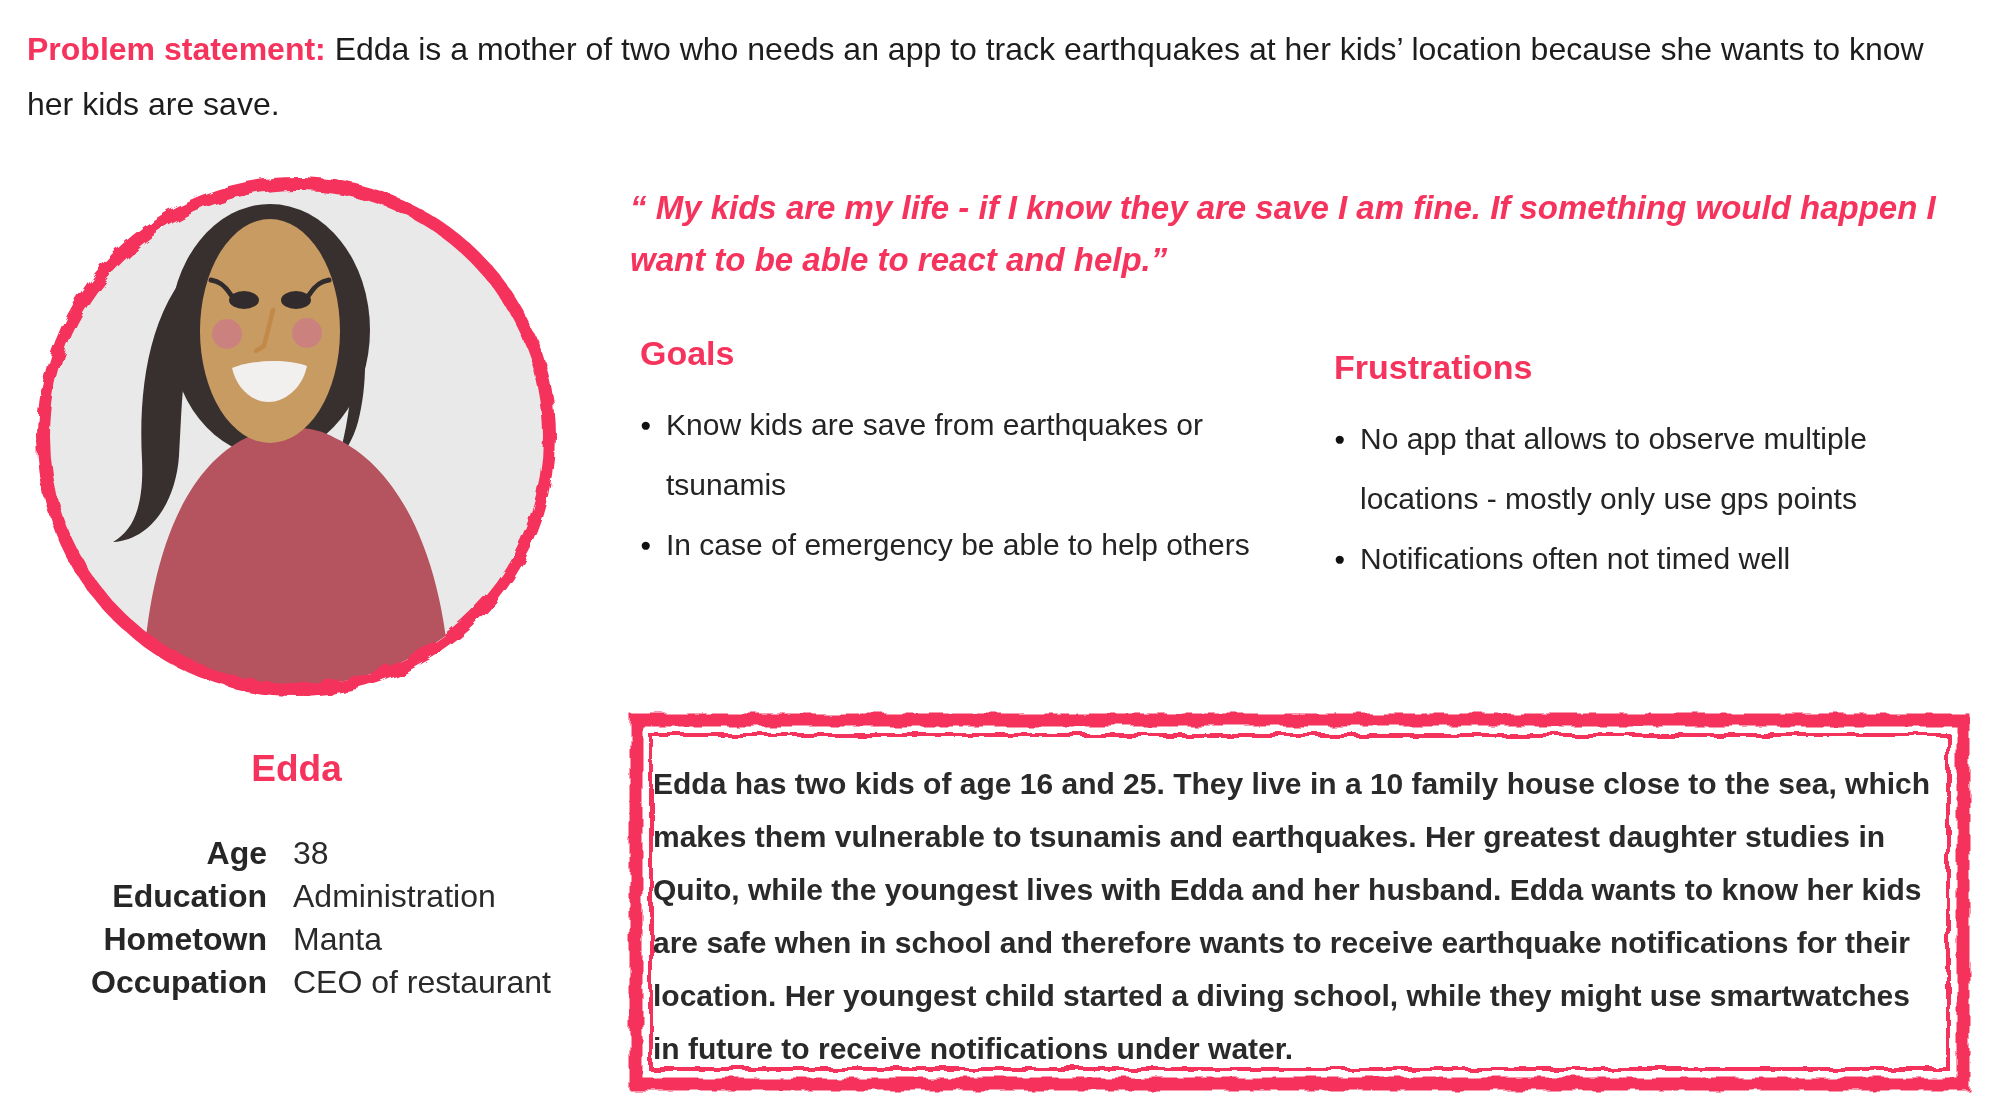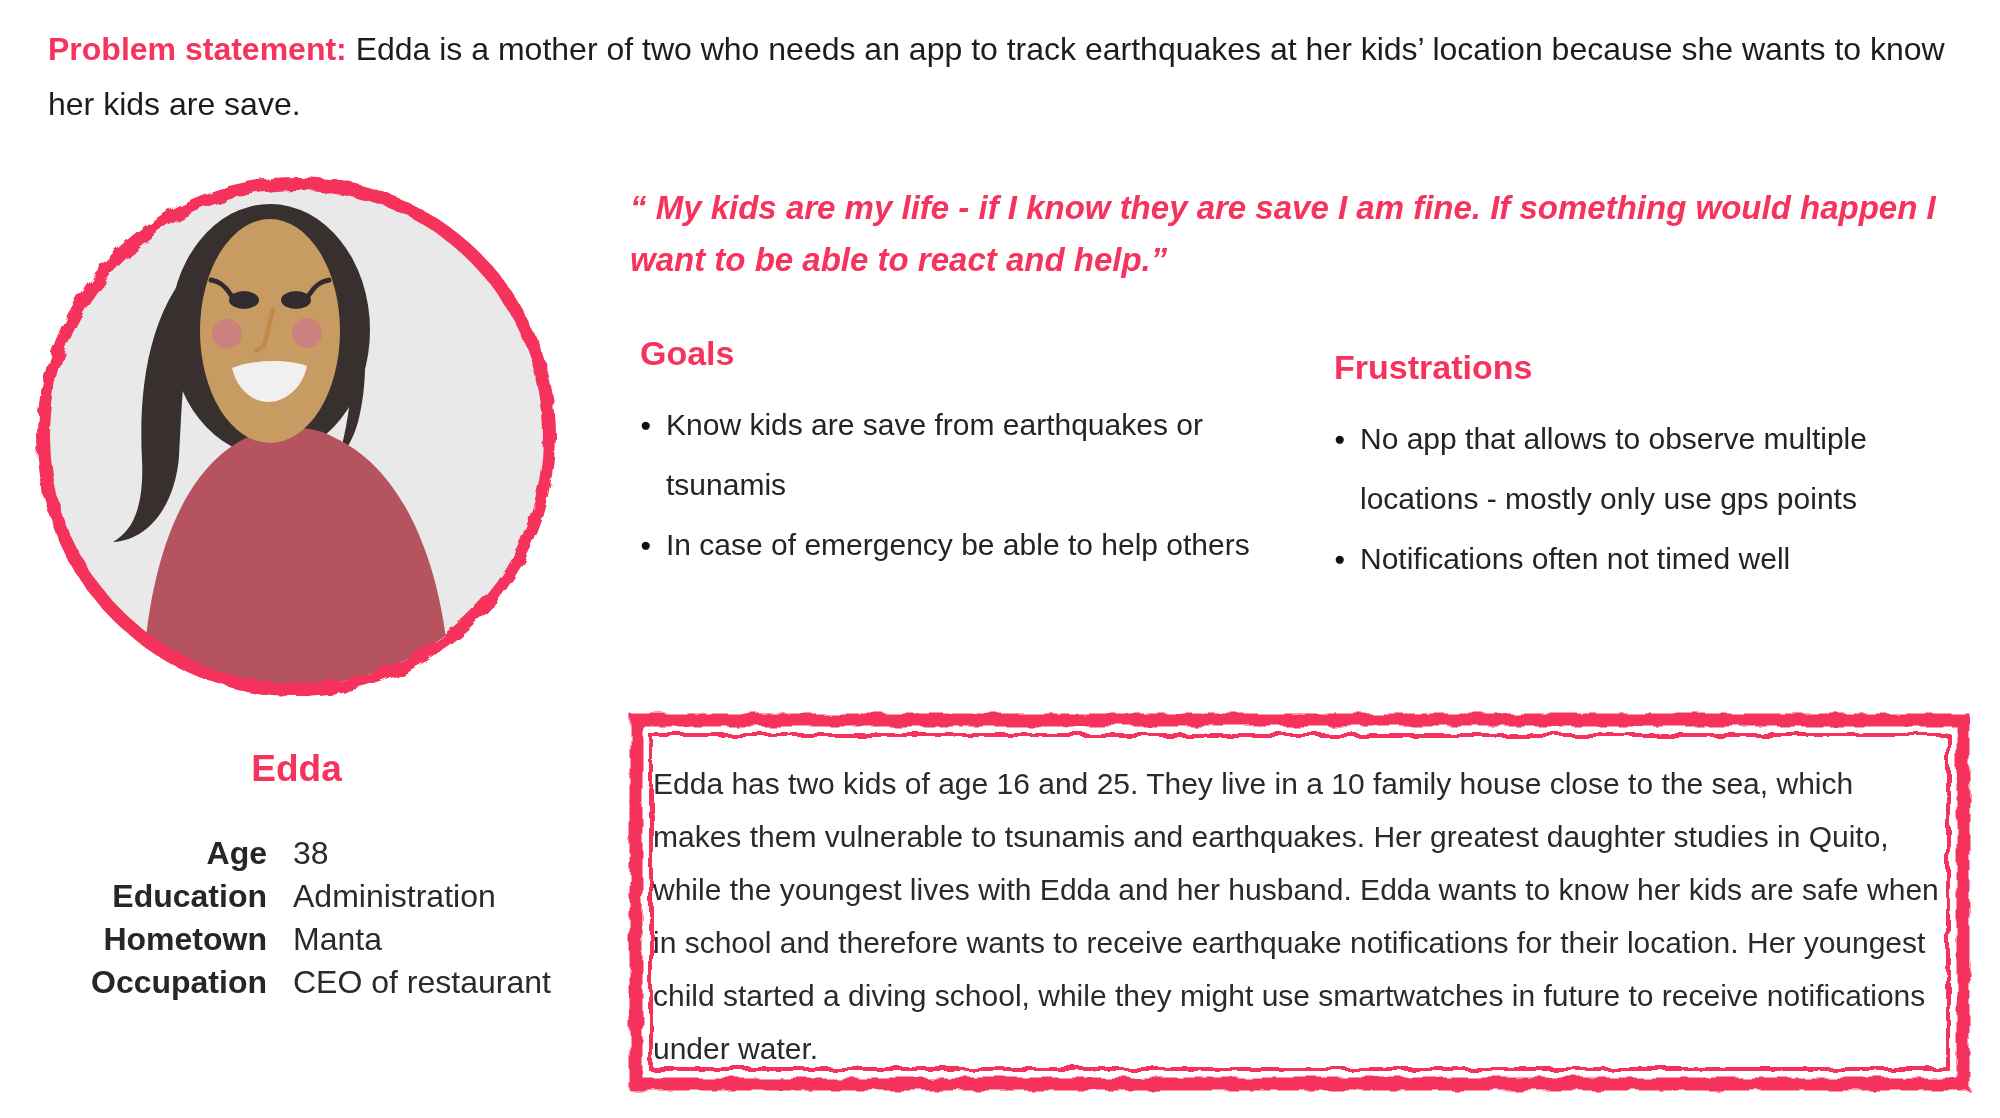--- a/index.html
+++ b/index.html
@@ -8,21 +8,21 @@
     width:2000px; height:1118px;
     font-family:"Liberation Sans", sans-serif;
     color:#212121;
     position:relative;
     overflow:hidden;
   }
   .canvas { position:absolute; left:0; top:0; width:2000px; height:1118px; }
 
   
   .problem {
-    position:absolute; left:48px; top:22px; width:1948px;
+    position:absolute; left:27px; top:22px; width:1948px;
     font-size:32px; line-height:55px; color:#1d1d1d;
   }
   .problem .lead { color:#F5335C; font-weight:700; }
 
   
   .avatar-wrap { position:absolute; left:30px; top:170px; width:533px; height:533px; }
   .avatar-wrap svg { display:block; width:100%; height:100%; overflow:visible; }
 
   .name {
     position:absolute; left:30px; top:748px; width:533px;
@@ -53,21 +53,21 @@
   }
   .li-text { font-size:30px; line-height:60px; color:#242424; }
   .section-goals .li-text { width:614px; }
   .section-frustrations .li-text { width:574px; }
 
   
   .bio-box { position:absolute; left:627px; top:711px; width:1345px; height:382px; }
   .bio-box .border-svg { position:absolute; left:0; top:0; width:100%; height:100%; overflow:visible; }
   .bio-text {
     position:absolute; left:26px; top:46px; width:1286px;
-    font-size:30px; line-height:53px; color:#2a2a2a;
+    font-size:30px; line-height:53px; color:#2a2a2a;font-weight:bold;
   }
 </style>
 </head>
 <body>
 
 <div class="canvas">
 
   <p class="problem"><span class="lead">Problem statement:</span> <span>Edda is a mother of two who needs an app to track earthquakes at her kids’ location because she wants to know her kids are save.</span></p>
 
   <div class="avatar-wrap">

